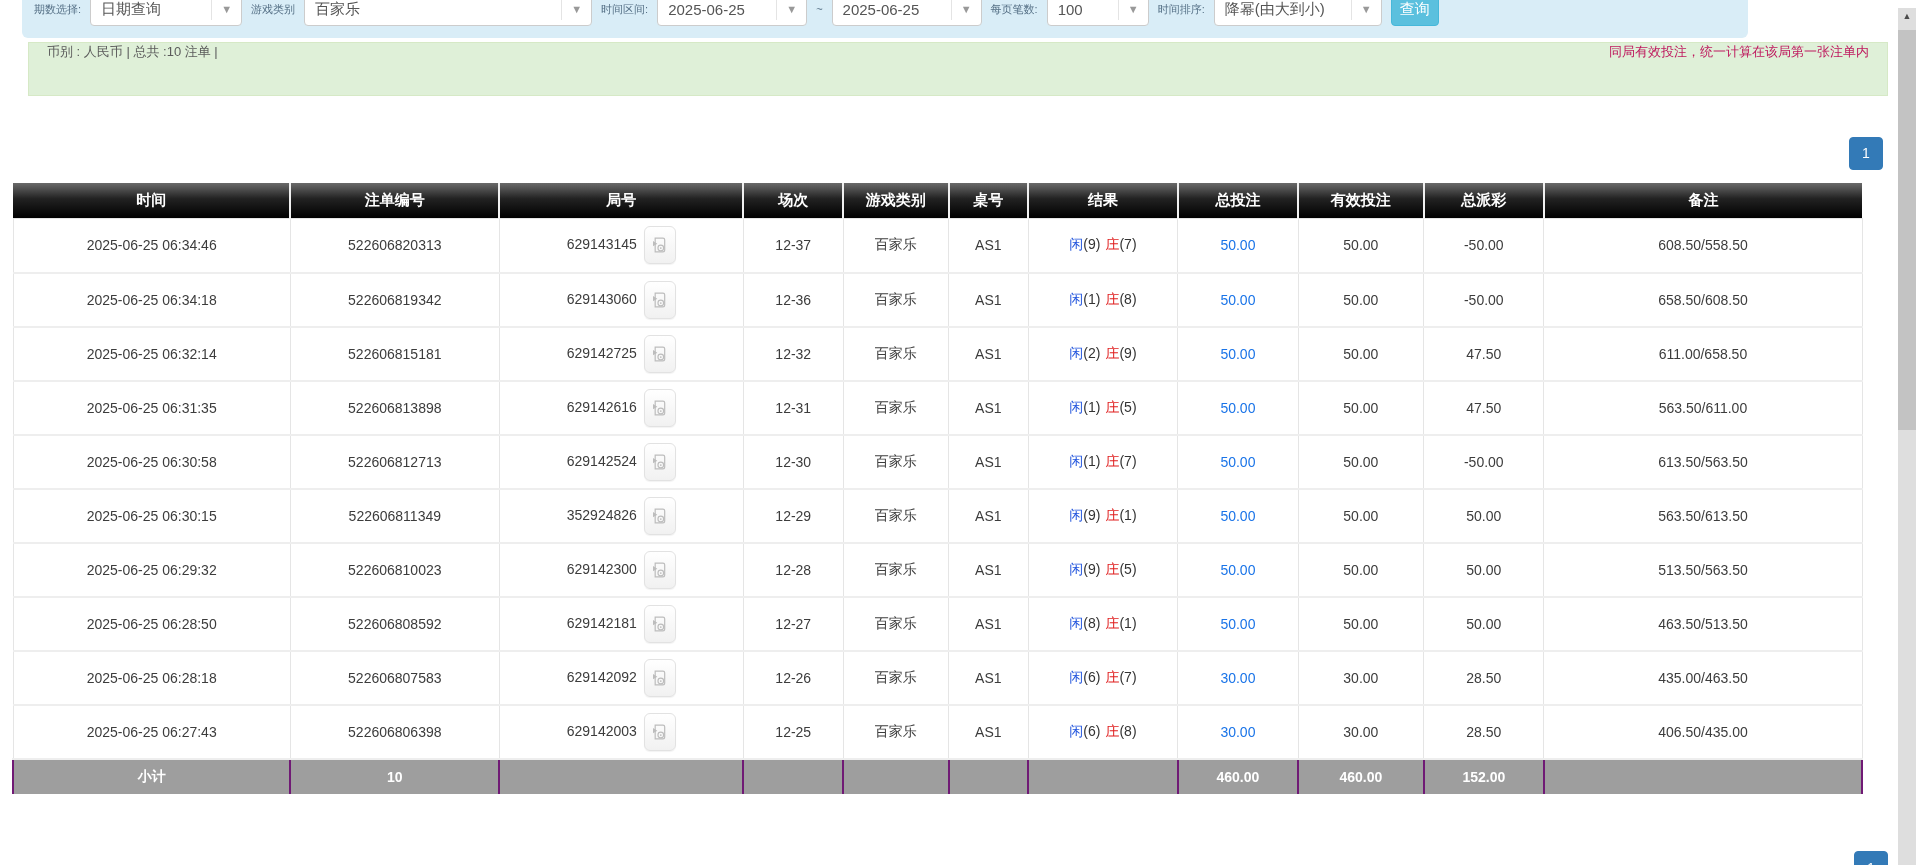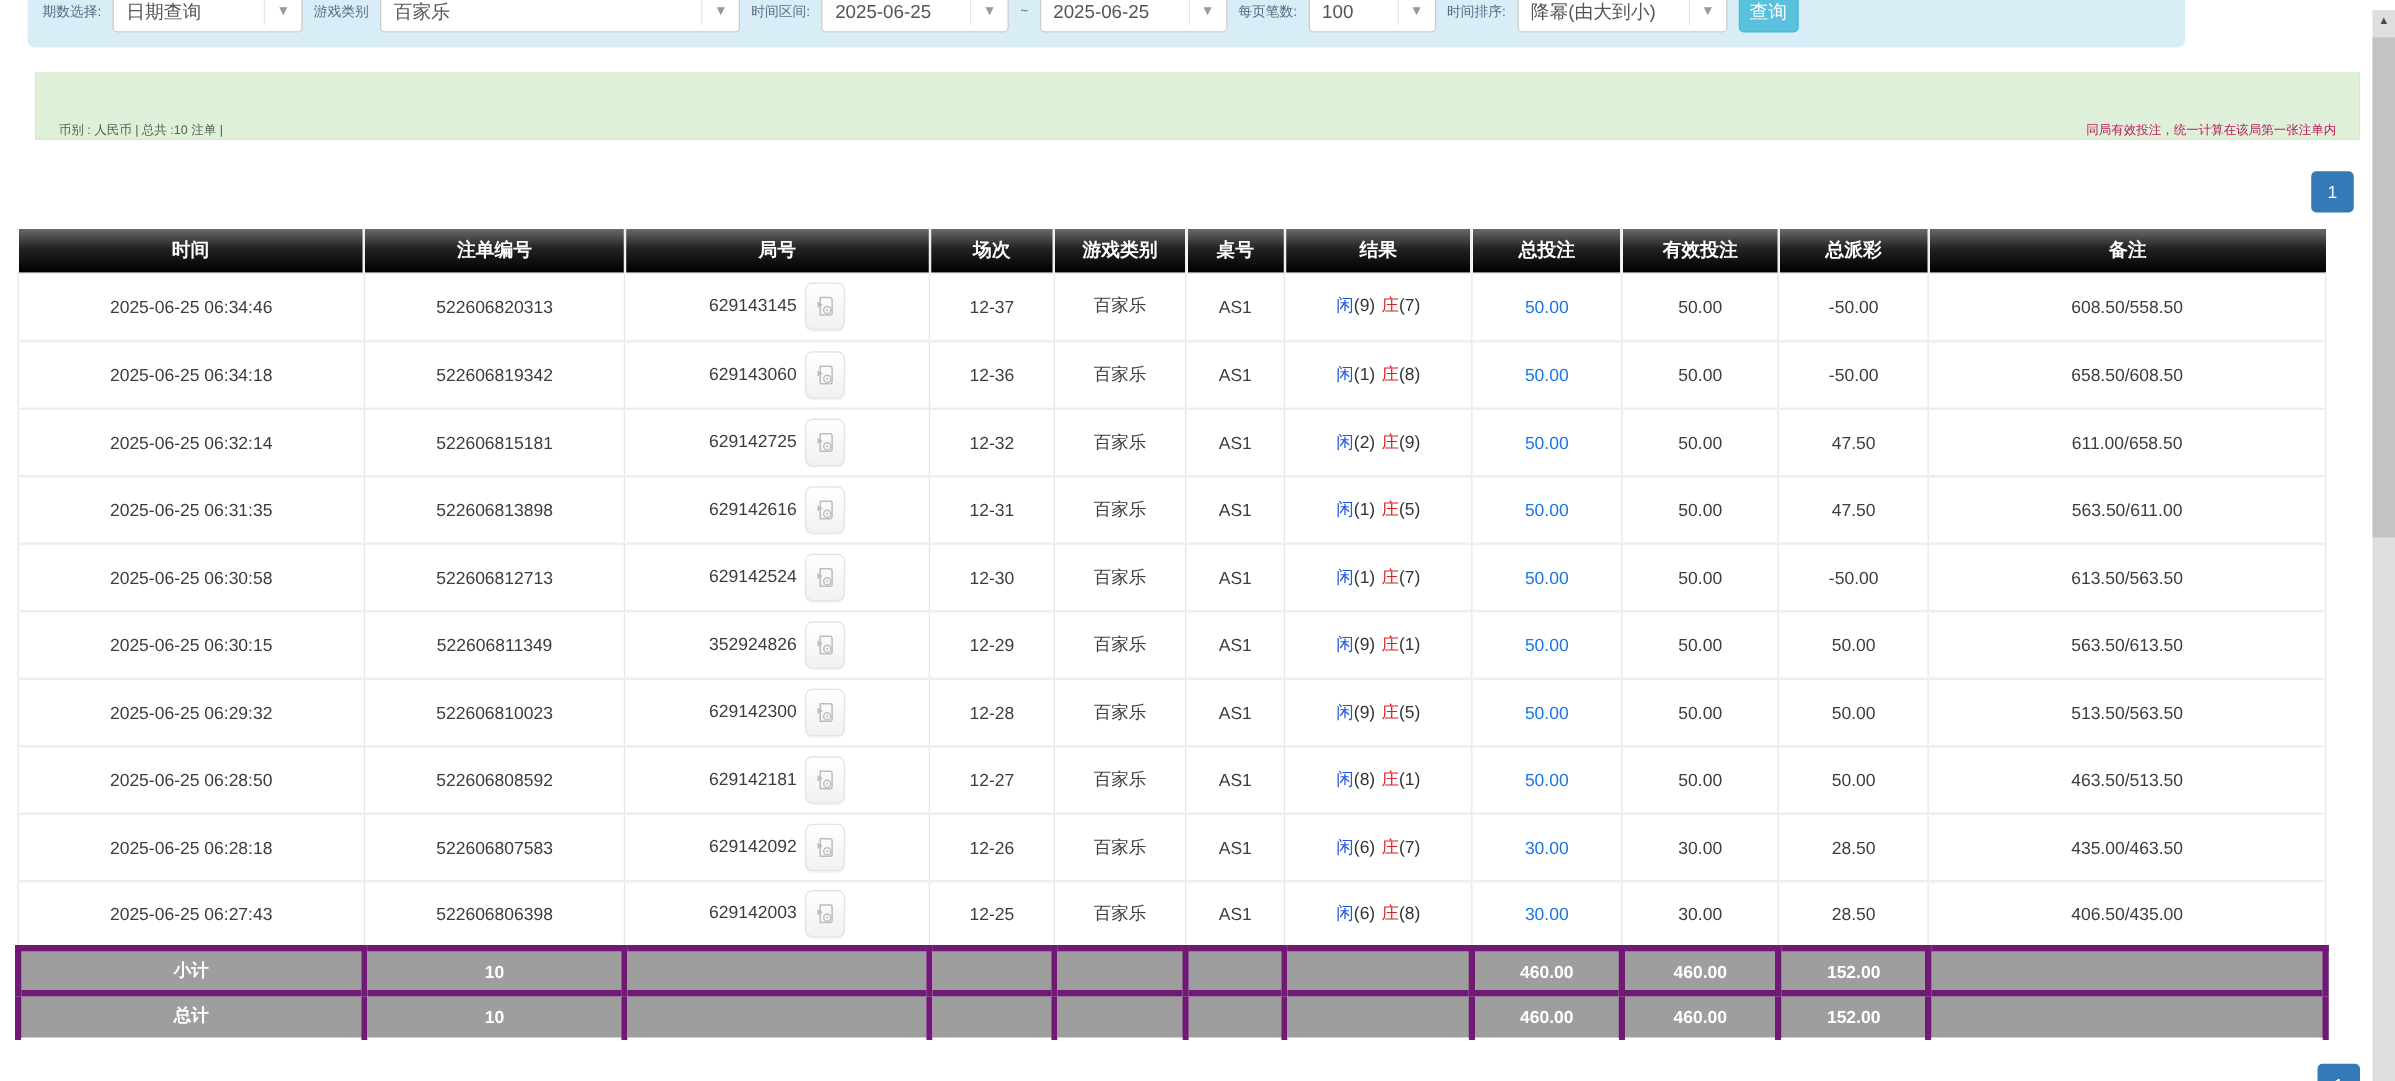--- a/index.html
+++ b/index.html
@@ -24,24 +24,24 @@
   }
   .select .sel-val{flex:1 1 auto;white-space:nowrap;overflow:hidden;}
   .select .caret{flex:0 0 auto;color:#999;font-size:11px;padding:0 9px;margin-left:6px;
     border-left:1px solid #e4e4e4;height:22px;display:flex;align-items:center;}
   .search-btn{
     height:34px;width:48px;background:#5bc0de;color:#fff;border:1px solid #46b8da;
     border-radius:4px;font-size:15px;font-family:inherit;cursor:pointer;flex:0 0 auto;
   }
   
   .summary{
-    position:absolute;left:28px;top:58px;width:1860px;height:54px;
+    position:absolute;left:28px;top:42px;width:1860px;height:54px;
     background:#dff0d8;border:1px solid #d6e9c6;box-sizing:border-box;
-    display:flex;align-items:flex-end;justify-content:space-between;
-    padding:0 18px;font-size:10px;color:#5b5b5b;
+    display:flex;align-items:flex-start;justify-content:space-between;
+    padding:0 18px;font-size:13px;color:#5b5b5b;
   }
   .summary .notice{color:#be185d;}
   
   .pagebtn{
     position:absolute;width:34px;height:33px;background:#337ab7;color:#fff;
     border:1px solid #337ab7;border-radius:4px;font-size:14px;font-family:inherit;
     cursor:pointer;text-align:center;line-height:31px;padding:0;
   }
   .pagebtn.top{left:1849px;top:137px;}
   .pagebtn.bottom{left:1854px;top:851px;height:34px;}
@@ -67,21 +67,21 @@
   .res-b{color:#e02020;margin-left:5px;}
   .res-n{color:#333;}
   .video-btn{
     display:inline-flex;align-items:center;justify-content:center;
     width:30px;height:36px;border:1px solid #e2e2e2;border-radius:6px;
     background:linear-gradient(#fff,#f1f1f1);margin-left:7px;vertical-align:middle;
     cursor:pointer;box-shadow:0 1px 1px rgba(0,0,0,.05);
   }
   tr.totals td{
     height:36px;background:#9e9e9e;color:#fff;font-weight:bold;
-    border:5px solid #701a75;border-bottom:2px solid #fff;font-size:14px;
+    border:2px solid #701a75;border-bottom:2px solid #fff;font-size:14px;
   }
   
   .scrollbar{position:absolute;right:0;top:8px;width:18px;height:857px;background:#dedede;}
   .sb-arrow{width:18px;height:16px;text-align:center;font-size:9px;color:#4a4a4a;line-height:16px;}
   .sb-thumb{position:absolute;left:0;top:22px;width:18px;height:400px;background:#c3c3c3;}
 </style>
 </head>
 <body>
 
 <a class="top-link"></a>
@@ -383,33 +383,20 @@
         <td></td>
         <td></td>
         <td></td>
         <td></td>
         <td></td>
         <td>460.00</td>
         <td>460.00</td>
         <td>152.00</td>
         <td></td>
       </tr>
-      <tr class="totals">
-        <td>总计</td>
-        <td>10</td>
-        <td></td>
-        <td></td>
-        <td></td>
-        <td></td>
-        <td></td>
-        <td>460.00</td>
-        <td>460.00</td>
-        <td>152.00</td>
-        <td></td>
-      </tr>
     </tbody>
 </table>
 
 <button class="pagebtn bottom">1</button>
 
 <div class="scrollbar">
   <div class="sb-arrow">▲</div>
   <div class="sb-thumb"></div>
 </div>
 

